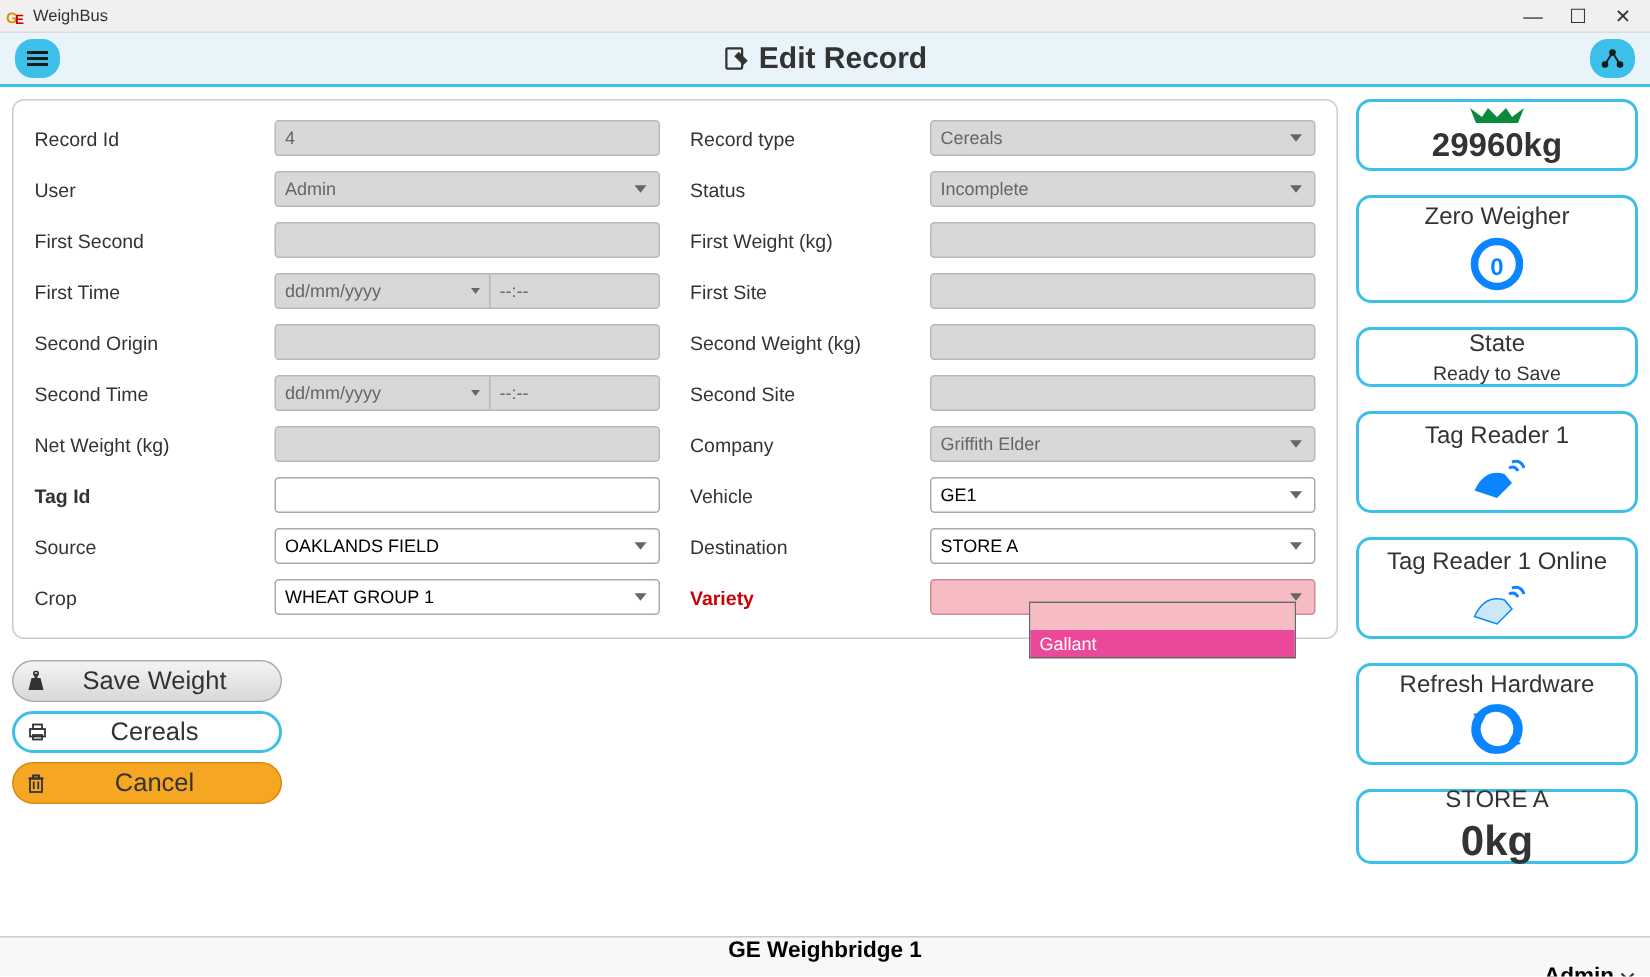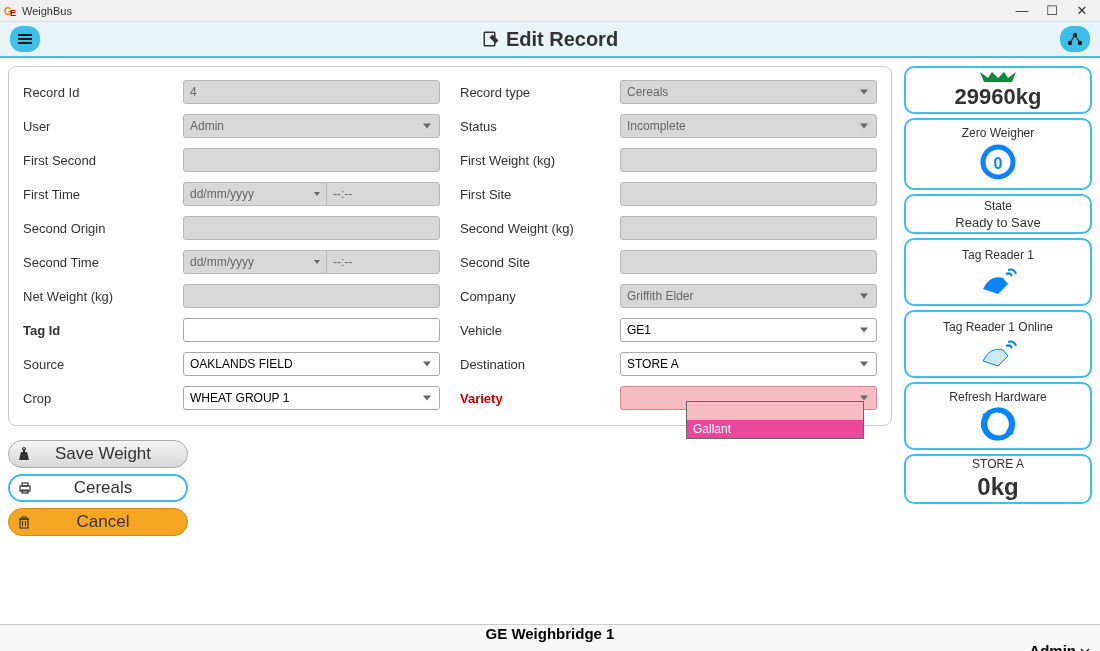--- a/index.html
+++ b/index.html
@@ -43,27 +43,27 @@
   .dropdown-pop .dd-item.sel { background: #ec4899; color: #fff; }
 
   .action-col { margin-top: 14px; width: 180px; display: flex; flex-direction: column; gap: 6px; }
   .action-btn { height: 28px; border-radius: 14px; display: flex; align-items: center; font-size: 17px; cursor: pointer; position: relative; }
   .action-btn .icon { width: 30px; display: flex; align-items: center; justify-content: center; }
   .action-btn .lbl { flex: 1; text-align: center; padding-right: 20px; }
   .btn-gray  { background: linear-gradient(#f4f4f4,#d8d8d8); border: 1px solid #aaa; color: #333; }
   .btn-blue  { background: #fff; border: 2px solid #3cbfe8; color: #333; }
   .btn-orange{ background: #f5a623; border: 1px solid #d88a0a; color: #333; }
 
-  .right { width: 200px; padding: 8px 8px 8px 4px; display: flex; flex-direction: column; gap: 4px; overflow: hidden; }
+  .right { width: 200px; padding: 8px 8px 8px 4px; display: flex; flex-direction: column; gap: 16px; overflow: hidden; }
   .tile { border: 2px solid #3cbfe8; border-radius: 10px; background: #fff; display: flex; flex-direction: column; align-items: center; justify-content: center; padding: 4px; font-size: 13px; color: #333; }
   .tile.sm { height: 40px; }
   .tile-weight { height: 48px; }
   .tile-weight .wv { font-size: 22px; font-weight: bold; }
-  .tile .title { font-size: 12px; margin-bottom: 2px; }
-  .tile .big { font-size: 24px; font-weight: bold; }
+  .tile .title { font-size: 16px; margin-bottom: 2px; }
+  .tile .big { font-size: 28px; font-weight: bold; }
   .tile svg { display: block; }
 
   .footer { position: absolute; bottom: 0; left: 0; right: 0; height: 27px; border-top: 1px solid #ccc; background: #f8f8f8; display: flex; align-items: center; padding: 0 10px; font-size: 15px; font-weight: bold; flex-direction: column; }
   .footer .right-txt { margin-left: auto; display: flex; align-items: center; gap: 4px; }
   .crown-icon { display: inline-block; }
 </style>
 </head>
 <body>
 
 <div class="title-bar">

